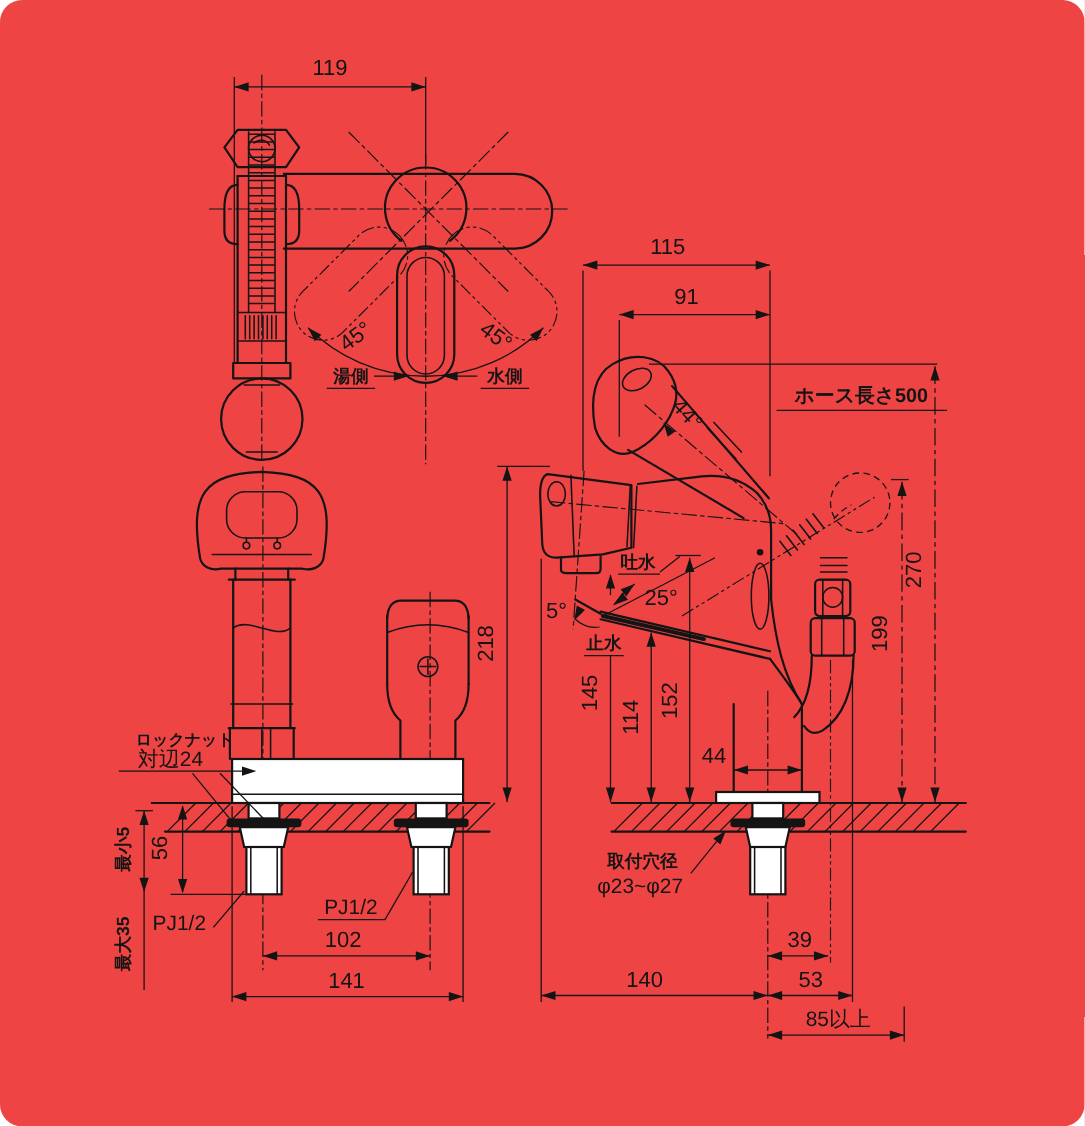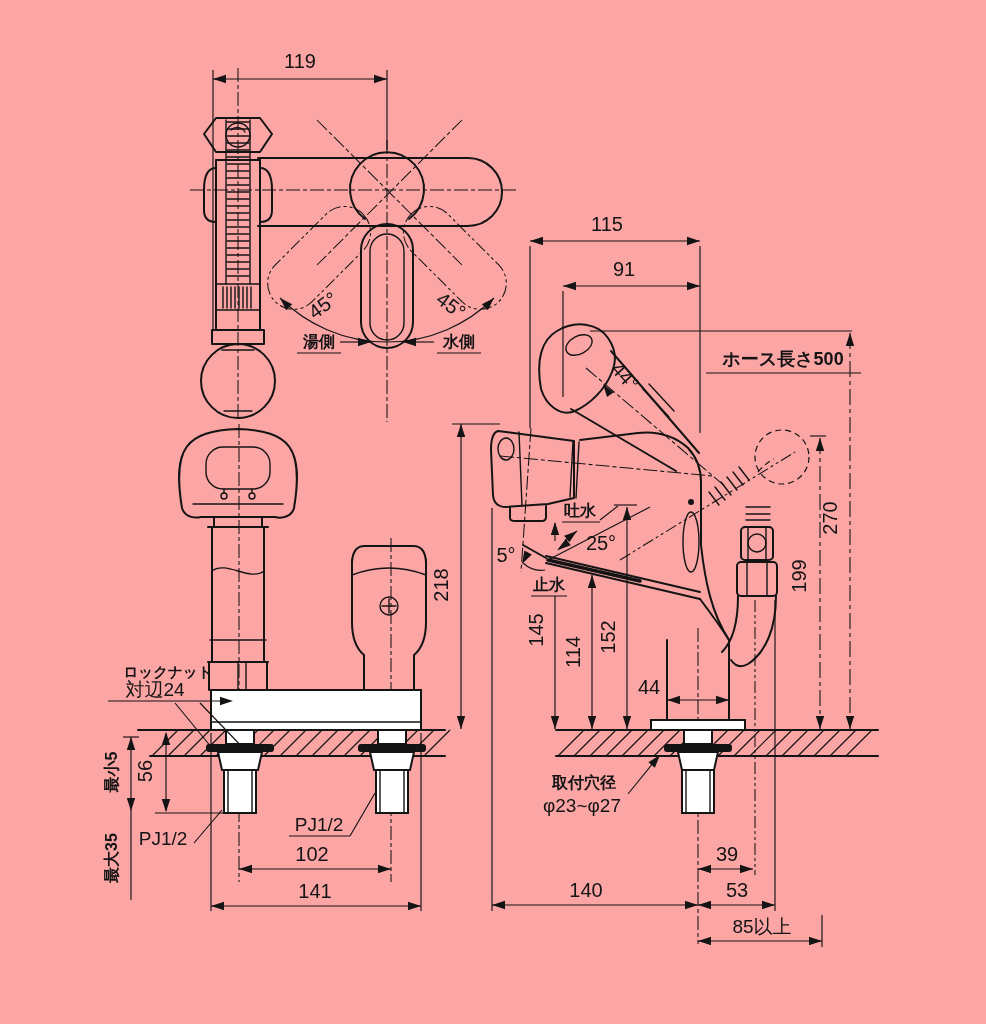--- a/index.html
+++ b/index.html
@@ -1,16 +1,16 @@
 <!DOCTYPE html>
 <html><head>
 <meta charset="utf-8">
 <style>
   html,body{margin:0;padding:0;background:#fff;}
-  .stage{width:986px;height:1024px;position:relative;background:#fca5a5;}
+  .stage{width:986px;height:1024px;position:relative;background:#ef4444;border-radius:20px;}
   svg{display:block;}
   .ol{stroke:#141414;fill:none;stroke-width:2;stroke-linecap:round;stroke-linejoin:round;}
   .det{stroke:#141414;fill:none;stroke-width:1.4;stroke-linecap:round;}
   .dim{stroke:#141414;fill:none;stroke-width:1.15;}
   .cl{stroke:#141414;fill:none;stroke-width:1.05;stroke-dasharray:14 3 4 3;}
   .ph{stroke:#141414;fill:none;stroke-width:1.05;stroke-dasharray:12 3 3 3 3 3;}
   .dsh{stroke:#141414;fill:none;stroke-width:1.2;stroke-dasharray:6 4;}
   .ldim{stroke:#141414;fill:none;stroke-width:1.1;stroke-dasharray:16 4 4 4;}
   .hatch{stroke:#141414;fill:none;stroke-width:1.2;}
   .wfill{fill:#fff;stroke:#141414;stroke-width:2;}

